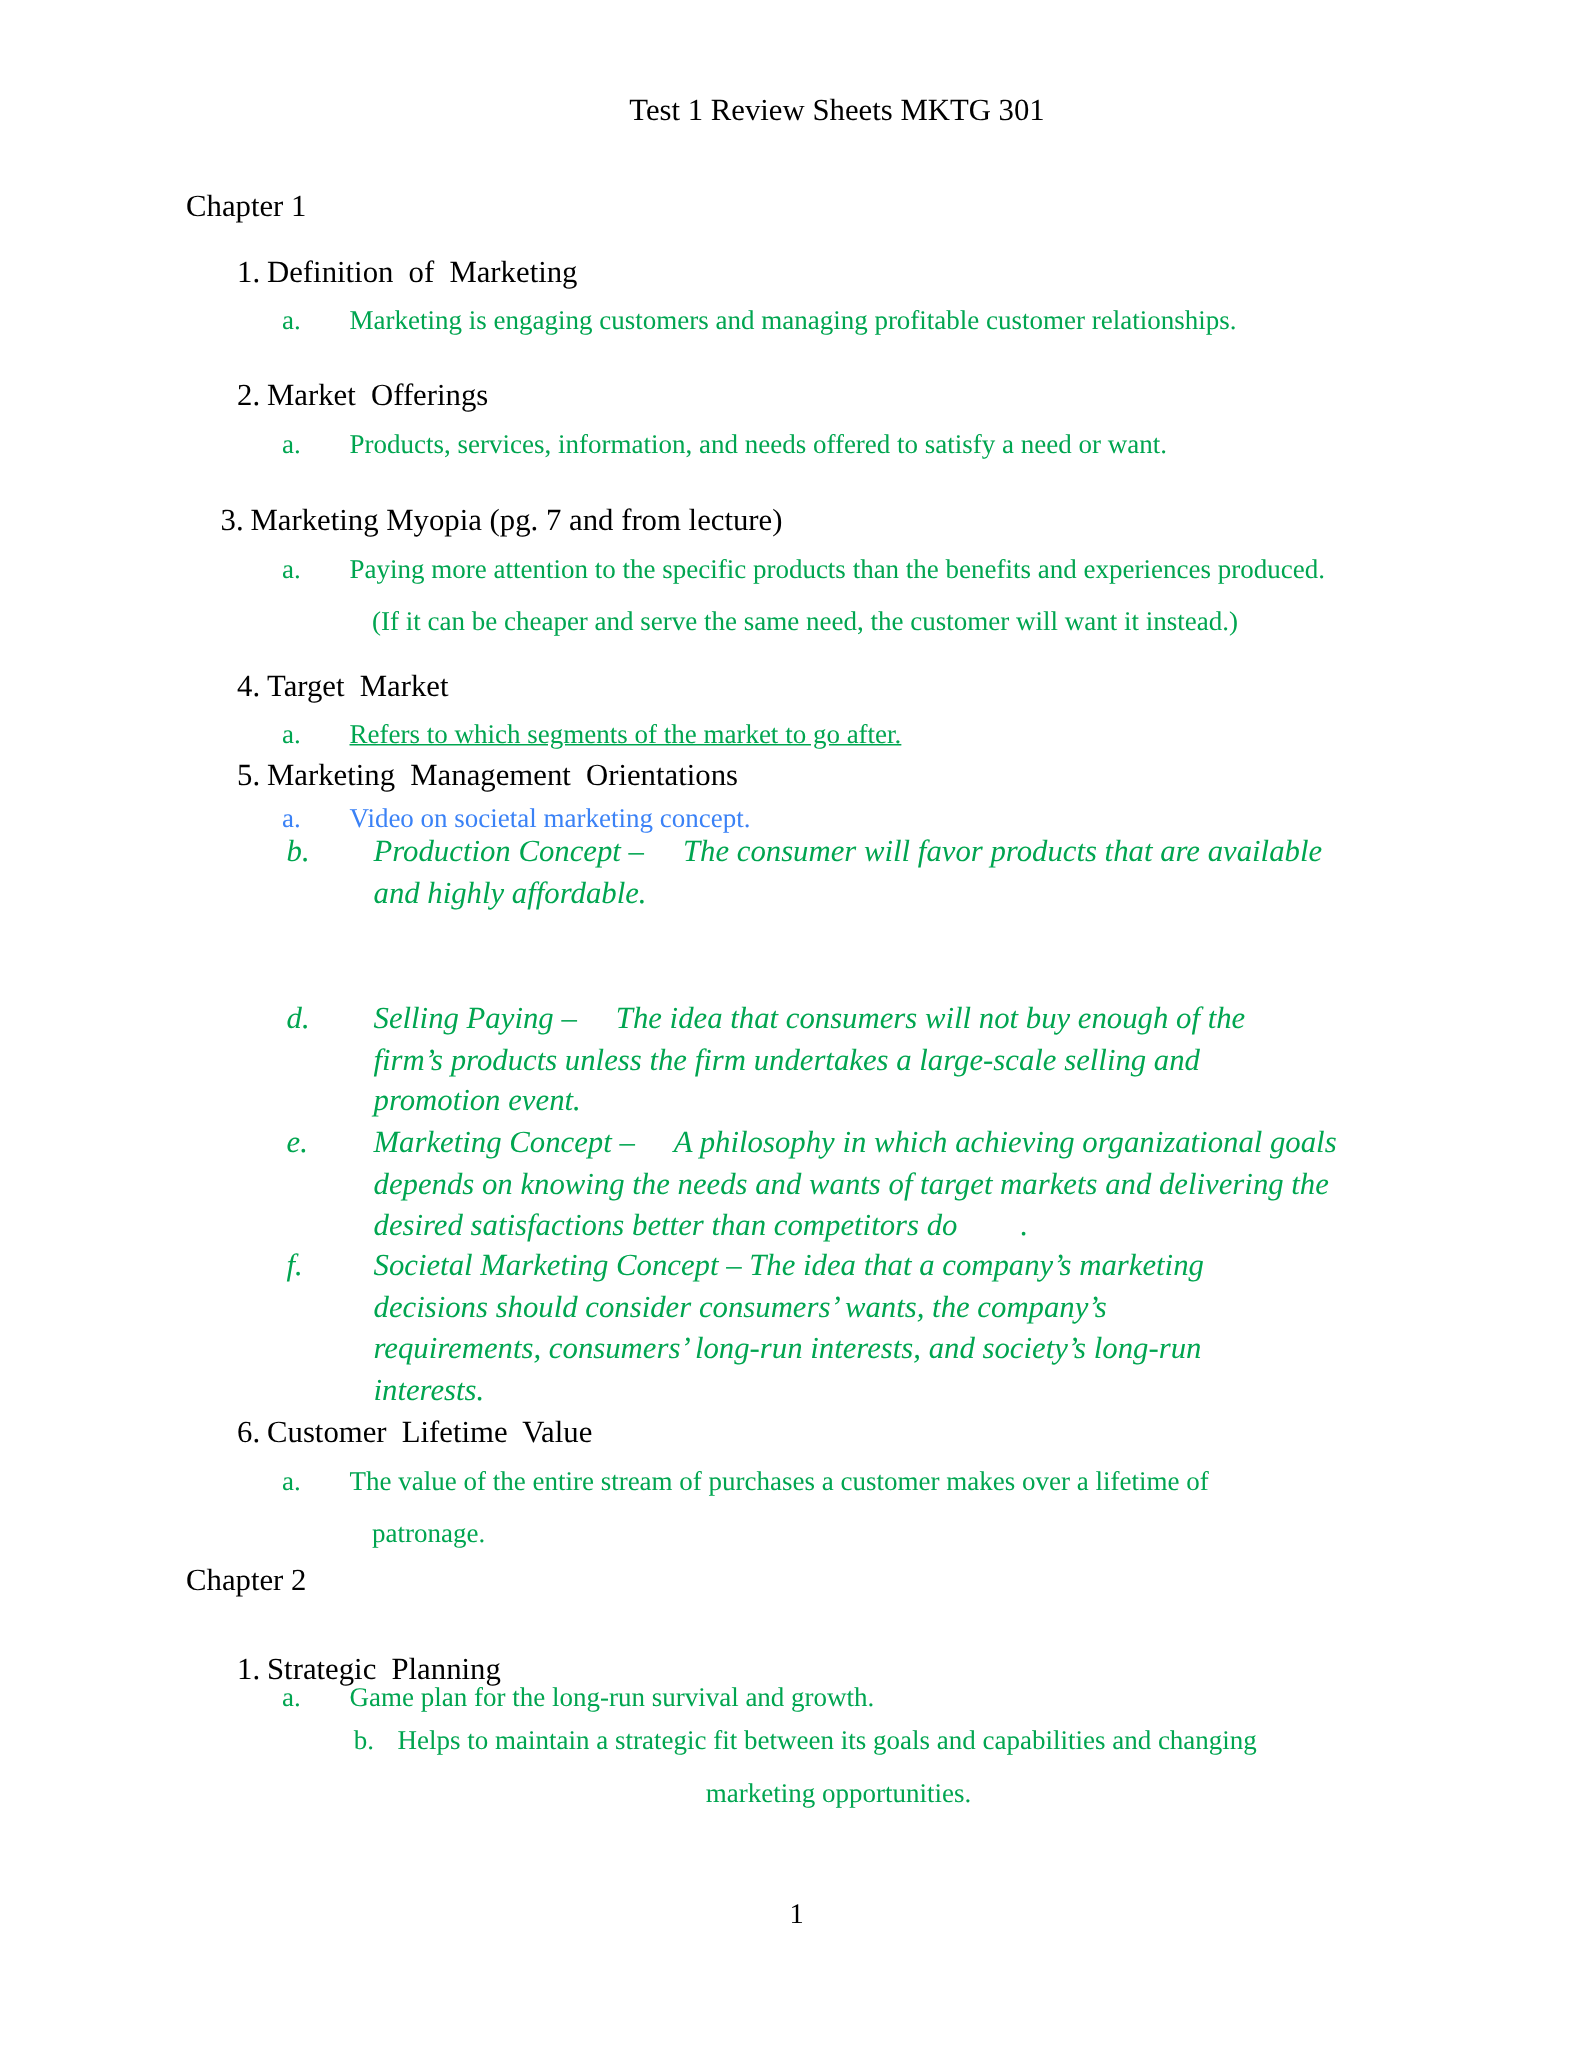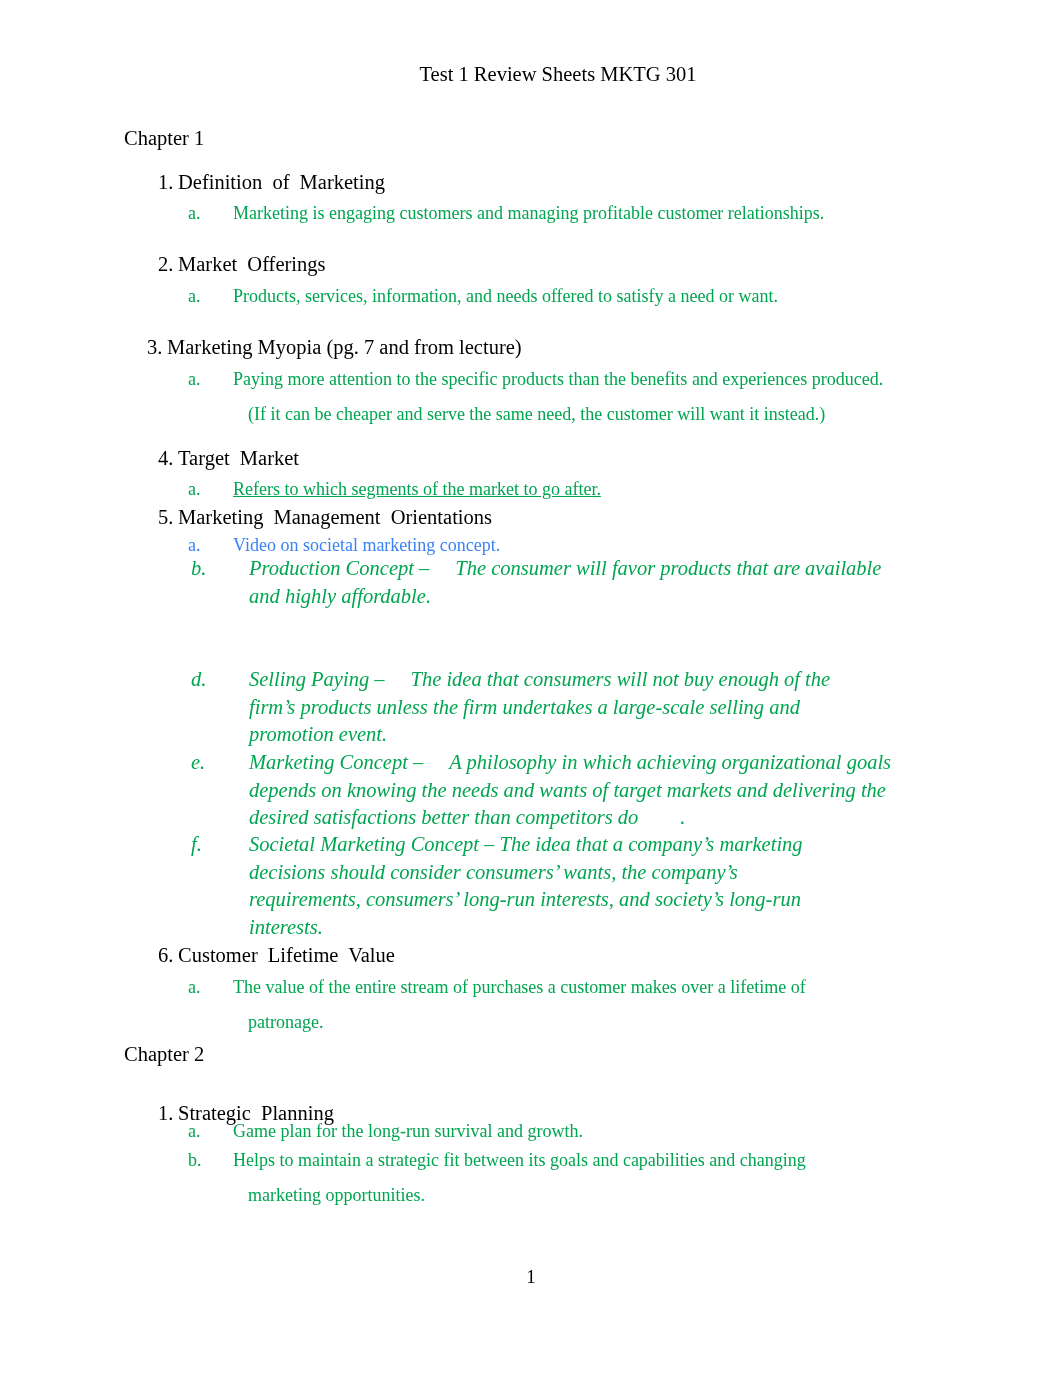--- a/index.html
+++ b/index.html
@@ -156,17 +156,17 @@
 
   <div class="lvl2b" style="top:831px; width:620px;"><span class="marker">f.</span><span>Societal Marketing Concept – The idea that a company’s marketing decisions should consider consumers’ wants, the company’s requirements, consumers’ long-run interests, and society’s long-run interests.</span></div>
 
   <div class="lvl1" style="top:942px;"><span class="marker">6.</span><span class="txt wide">Customer Lifetime Value</span></div>
   <div class="lvl2a" style="top:970px; width:640px;"><span class="marker">a.</span><span>The value of the entire stream of purchases a customer makes over a lifetime of patronage.</span></div>
 
   <div class="chapter-heading" style="top:1041px;">Chapter 2</div>
 
   <div class="lvl1" style="top:1086px;margin-top:14px;"><span class="marker">1.</span><span class="txt wide">Strategic Planning</span></div>
   <div class="lvl2a" style="top:1114px; width:660px;"><span class="marker">a.</span><span>Game plan for the long-run survival and growth.</span></div>
-  <div class="lvl2a" style="top:1143px; width:652px;"><span class="marker">b.</span><span>Helps to maintain a strategic fit between its goals and capabilities and changing marketing opportunities.</span></div>
+  <div class="lvl2a" style="top:1143px; width:652px;text-align:center;"><span class="marker">b.</span><span>Helps to maintain a strategic fit between its goals and capabilities and changing marketing opportunities.</span></div>
 
   <div class="page-number">1</div>
 
 </div>
 
 </body></html>

